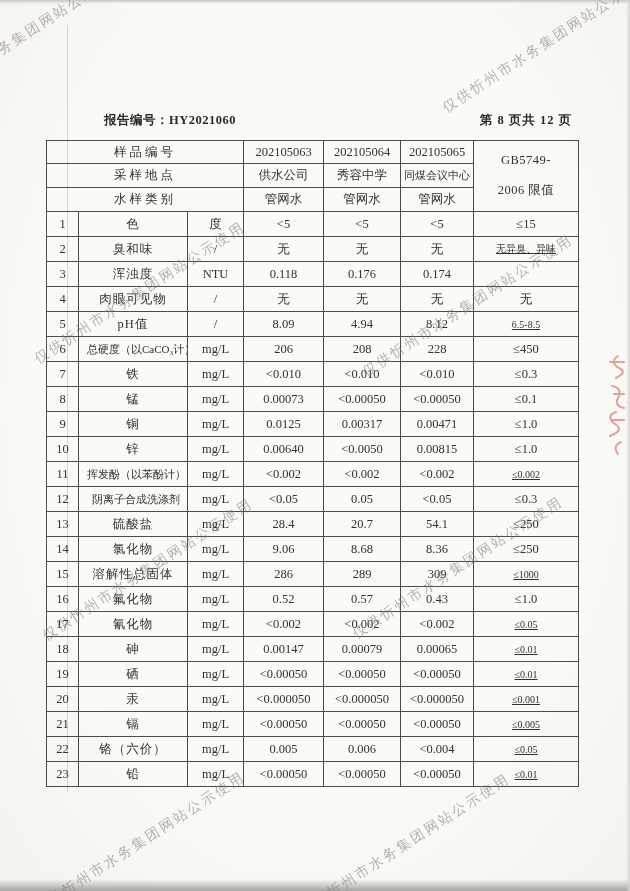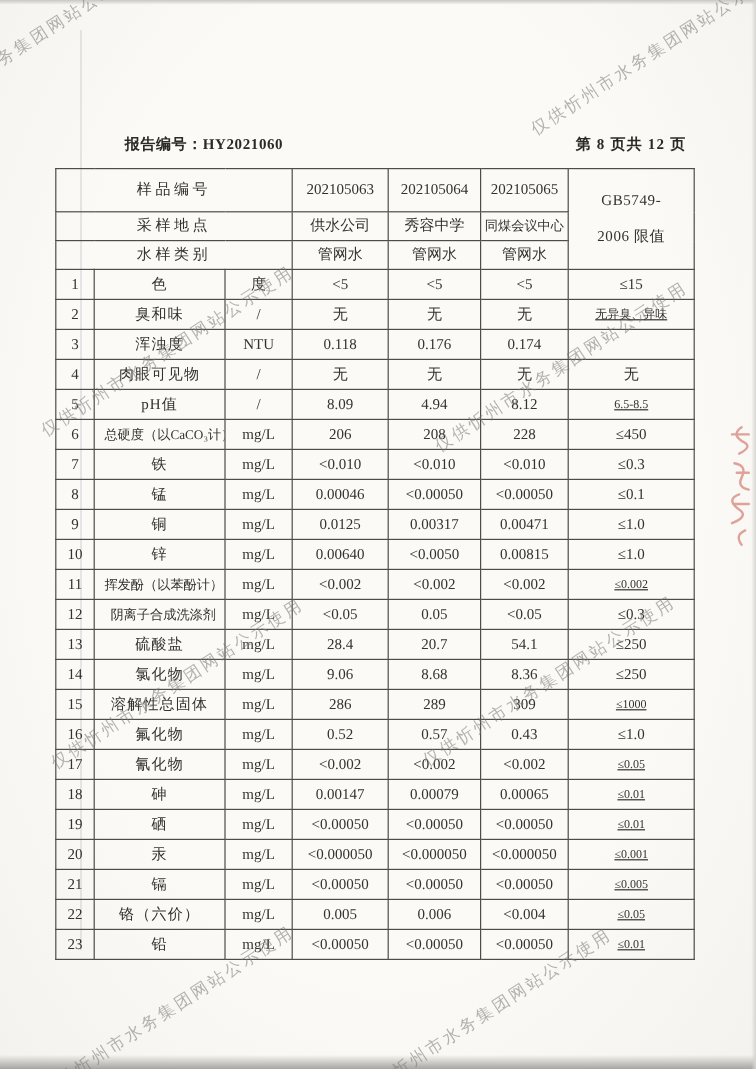--- a/index.html
+++ b/index.html
@@ -25,21 +25,21 @@
   .meta-line{position:absolute;left:60px;top:112px;width:512px;height:20px;
              font-size:12.5px;font-weight:700;color:#2b2a28;}
   .report-no{position:absolute;left:0;top:0;letter-spacing:.5px;margin-left:44px;}
   .page-info{position:absolute;right:0;top:0;letter-spacing:1px;}
   
   table.report{position:absolute;left:46px;top:140px;width:532px;
         border-collapse:collapse;table-layout:fixed;
         font-size:12.5px;color:#333230;}
   table.report td{border:1px solid #4d4c49;text-align:center;vertical-align:middle;
         padding:0 2px;overflow:hidden;white-space:nowrap;}
-  tr.hrow{height:36px;}
+  tr.hrow{height:23px;}
   tr.hrow2{height:24px;padding-left:47px;}
   tr.drow{height:25px;}
   td.meta-label{text-align:right;padding-right:12px;letter-spacing:3px;font-size:12.5px;}
   td.gb-cell{font-size:12.5px;letter-spacing:.5px;margin-top:25px;}
   .gb-cell .l1{margin-bottom:14px;}
   td.name{text-align:left;padding-left:15px;font-size:12.5px;letter-spacing:1px;}
   td.name.long{font-size:11px;padding-left:8px;letter-spacing:0;}
   td.limit.tiny{font-size:10px;letter-spacing:0;text-decoration:underline;}
   td.vsmall{font-size:11px;font-family:Liberation Serif, serif;}
   
@@ -164,21 +164,21 @@
       <td>&lt;0.010</td>
       <td>&lt;0.010</td>
       <td>&lt;0.010</td>
       <td class="limit">≤0.3</td>
     </tr>
 
     <tr class="drow">
       <td>8</td>
       <td class="name">锰</td>
       <td>mg/L</td>
-      <td>0.00046</td>
+      <td>0.00073</td>
       <td>&lt;0.00050</td>
       <td>&lt;0.00050</td>
       <td class="limit">≤0.1</td>
     </tr>
 
     <tr class="drow">
       <td>9</td>
       <td class="name">铜</td>
       <td>mg/L</td>
       <td>0.0125</td>

